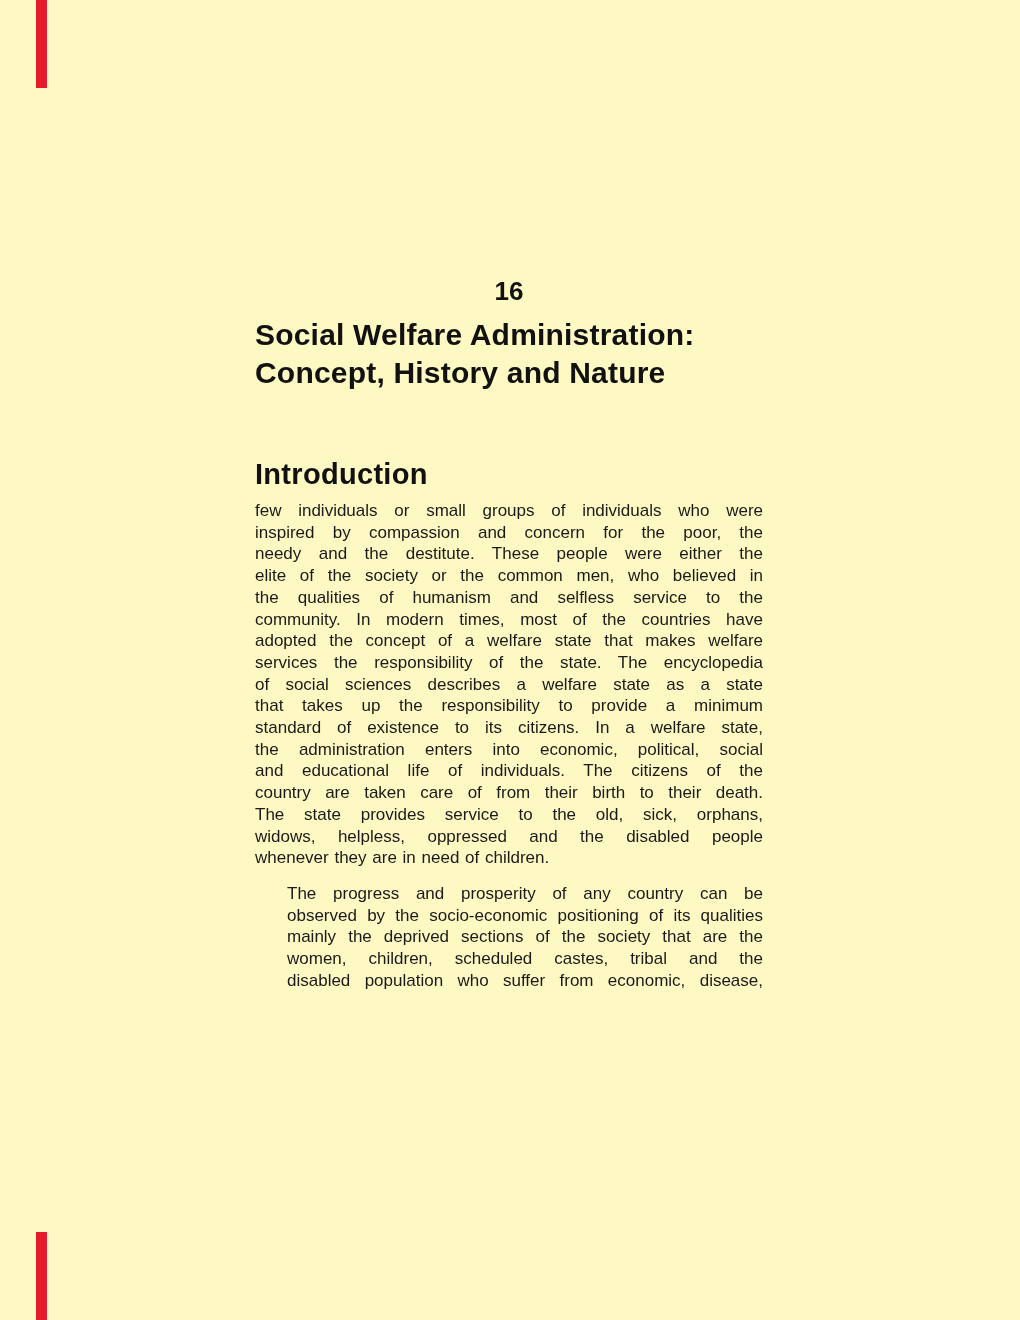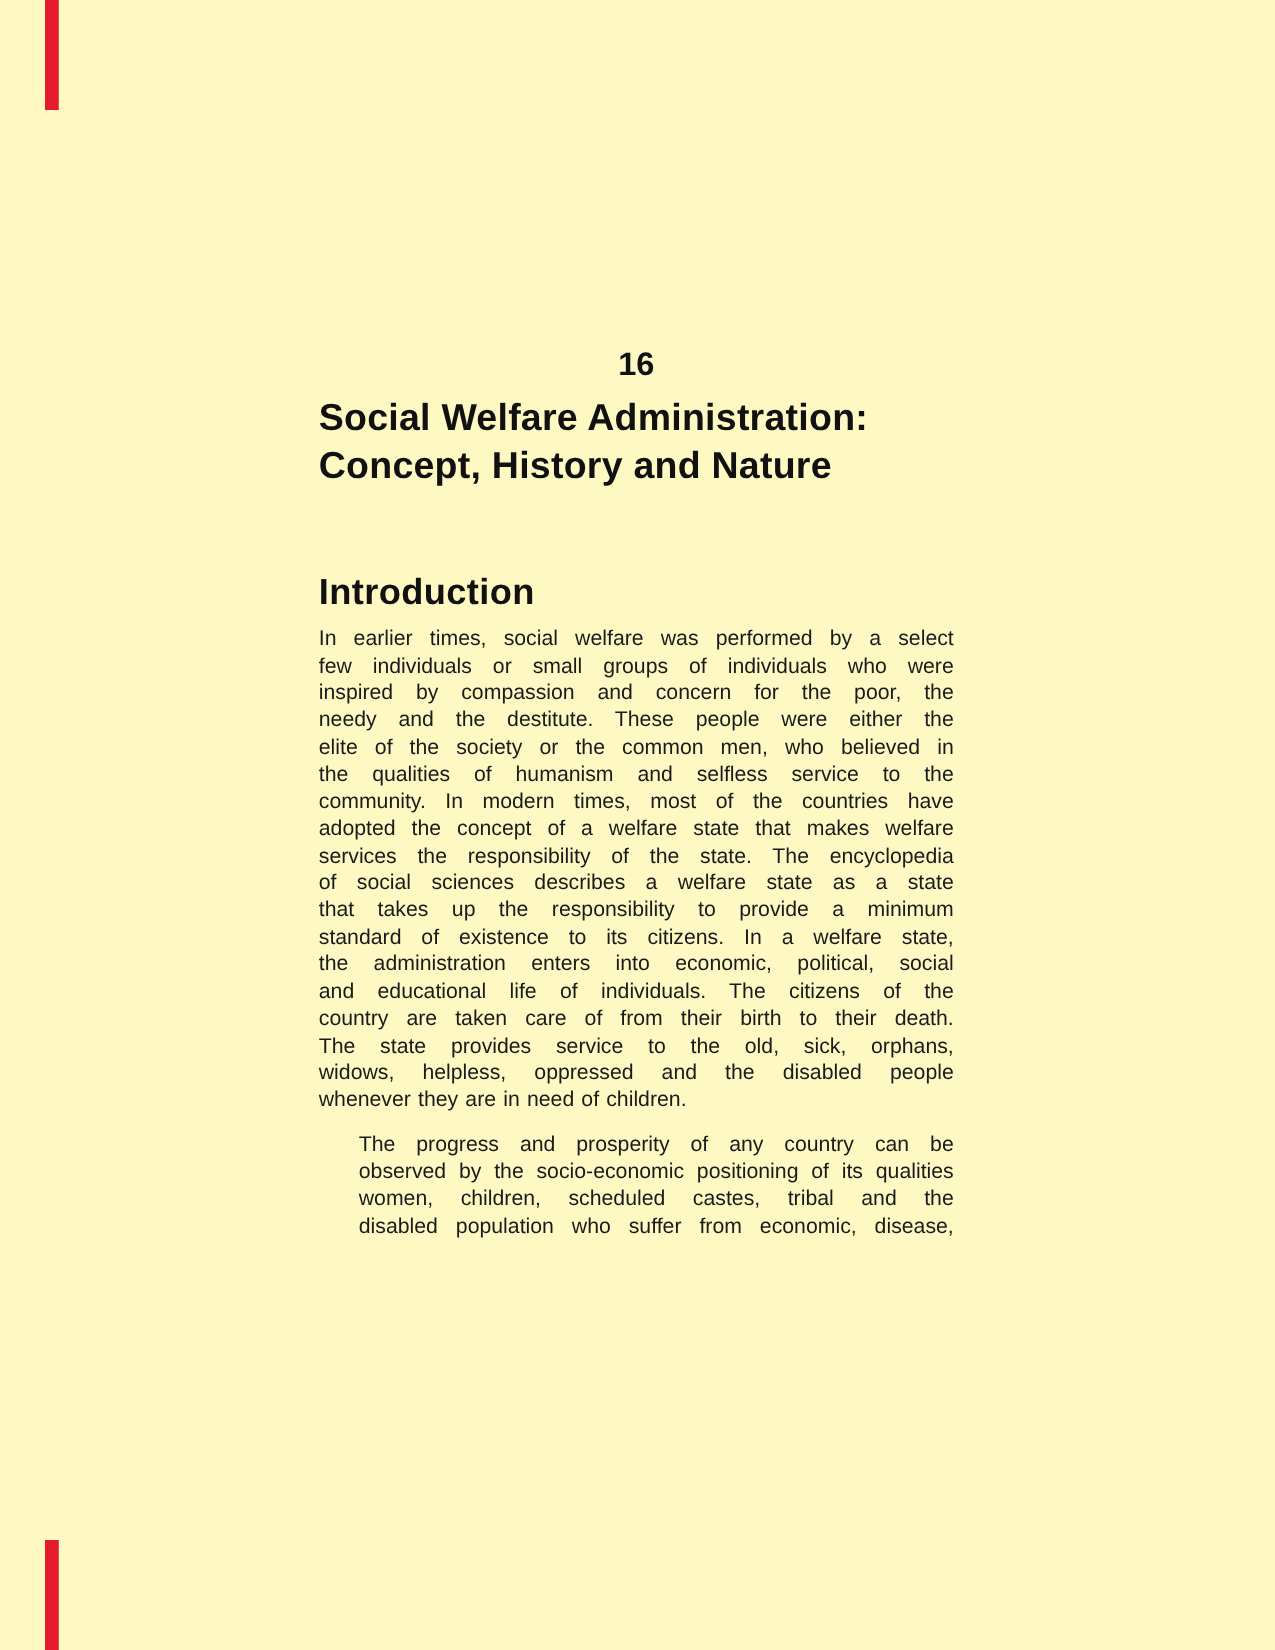--- a/index.html
+++ b/index.html
@@ -87,21 +87,20 @@
     <div class="chapter-number">16</div>
 
     <div class="chapter-title">
       <div>Social Welfare Administration:</div>
       <div>Concept, History and Nature</div>
     </div>
 
     <div class="section-heading">Introduction</div>
 
     <div class="paragraph first">
-      <div class="body-line">In earlier times, social welfare was performed by a select</div>
       <div class="body-line">few individuals or small groups of individuals who were</div>
       <div class="body-line">inspired by compassion and concern for the poor, the</div>
       <div class="body-line">needy and the destitute. These people were either the</div>
       <div class="body-line">elite of the society or the common men, who believed in</div>
       <div class="body-line">the qualities of humanism and selfless service to the</div>
       <div class="body-line">community. In modern times, most of the countries have</div>
       <div class="body-line">adopted the concept of a welfare state that makes welfare</div>
       <div class="body-line">services the responsibility of the state. The encyclopedia</div>
       <div class="body-line">of social sciences describes a welfare state as a state</div>
       <div class="body-line">that takes up the responsibility to provide a minimum</div>
@@ -110,18 +109,19 @@
       <div class="body-line">and educational life of individuals. The citizens of the</div>
       <div class="body-line">country are taken care of from their birth to their death.</div>
       <div class="body-line">The state provides service to the old, sick, orphans,</div>
       <div class="body-line">widows, helpless, oppressed and the disabled people</div>
       <div class="body-line last-line">whenever they are in need of children.</div>
     </div>
 
     <div class="paragraph second">
       <div class="body-line">The progress and prosperity of any country can be</div>
       <div class="body-line">observed by the socio-economic positioning of its qualities</div>
+      <div class="body-line">mainly the deprived sections of the society that are the</div>
       <div class="body-line">women, children, scheduled castes, tribal and the</div>
       <div class="body-line">disabled population who suffer from economic, disease,</div>
     </div>
 
   </div>
 </div>
 
 </body></html>

